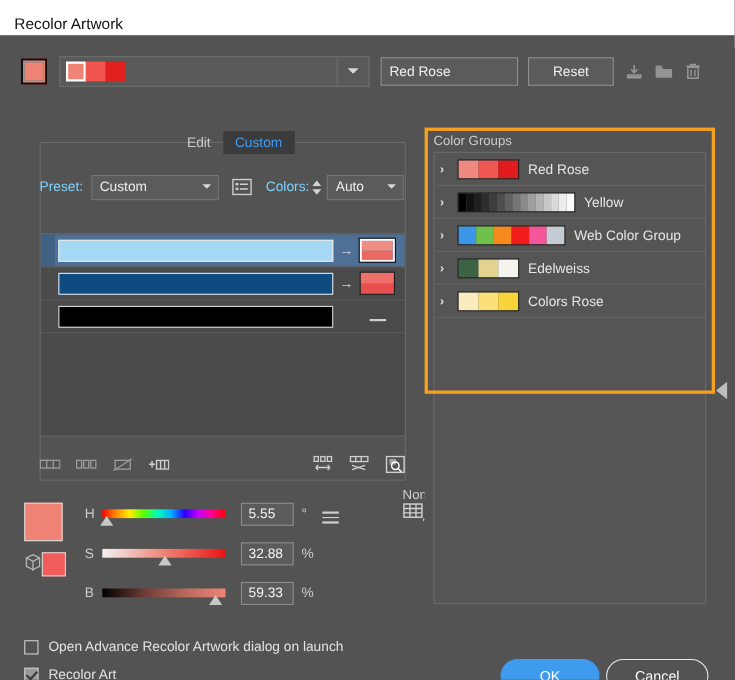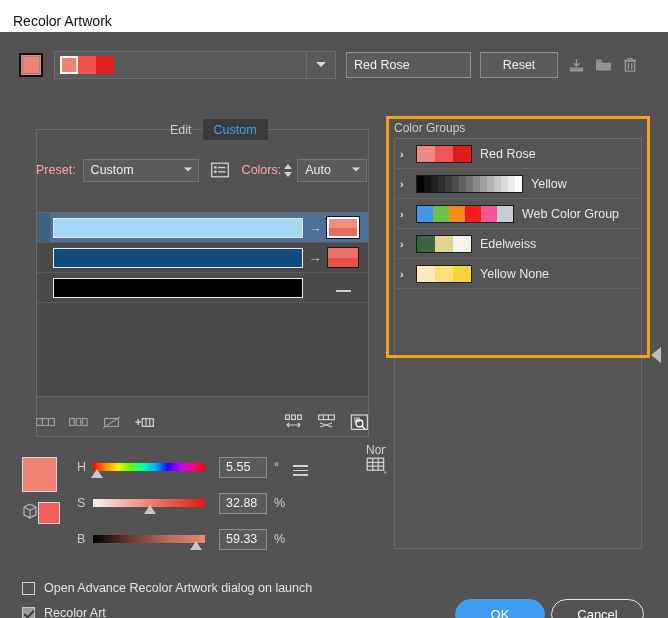--- a/index.html
+++ b/index.html
@@ -165,21 +165,21 @@
   }
   
   #presetrow {
     position: absolute;
     top: 126px;
     left: 36px;
     display: flex;
     align-items: center;
     height: 24px;
   }
-  .lbl { color: #fca5a5; font-size: 12.5px; }
+  .lbl { color: #7dd3fc; font-size: 12.5px; }
   .select {
     height: 23px;
     background: #5b5b5b;
     border: 1px solid #747474;
     box-sizing: border-box;
     display: flex;
     align-items: center;
     padding: 0 20px 0 7px;
     position: relative;
     color: #ececec;
@@ -776,21 +776,21 @@
         </span>
         <span class="cgname">Edelweiss</span>
       </div>
       <div class="cgrow">
         <span class="chev">›</span>
         <span class="swatches">
           <i style="background: rgb(251, 236, 192); width: 18px;"></i>
           <i style="background: rgb(251, 224, 119); width: 18px;"></i>
           <i style="background: rgb(248, 212, 58); width: 18px;"></i>
         </span>
-        <span class="cgname">Yellow None</span>
+        <span class="cgname">Colors Rose</span>
       </div>
     </div>
   <div id="cgouter"></div>
   <div id="collapse-arrow"></div>
 
   <div id="bottomarea">
     <div class="cbrow" style="top:9px;">
       <span class="cbox" id="cb-advance"></span>
       <span>Open Advance Recolor Artwork dialog on launch</span>
     </div>

